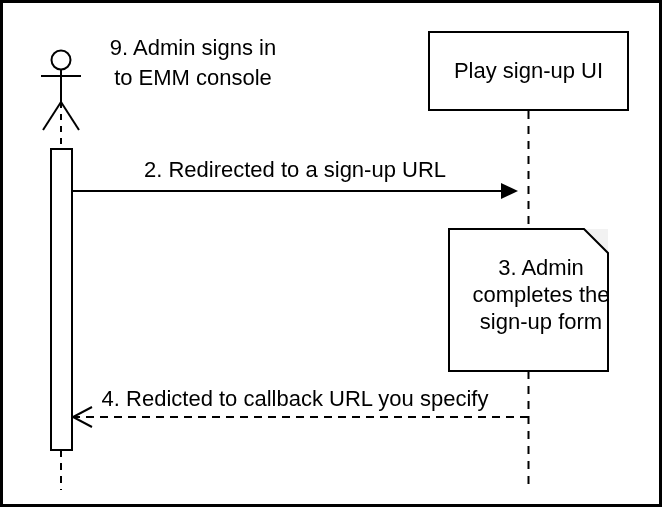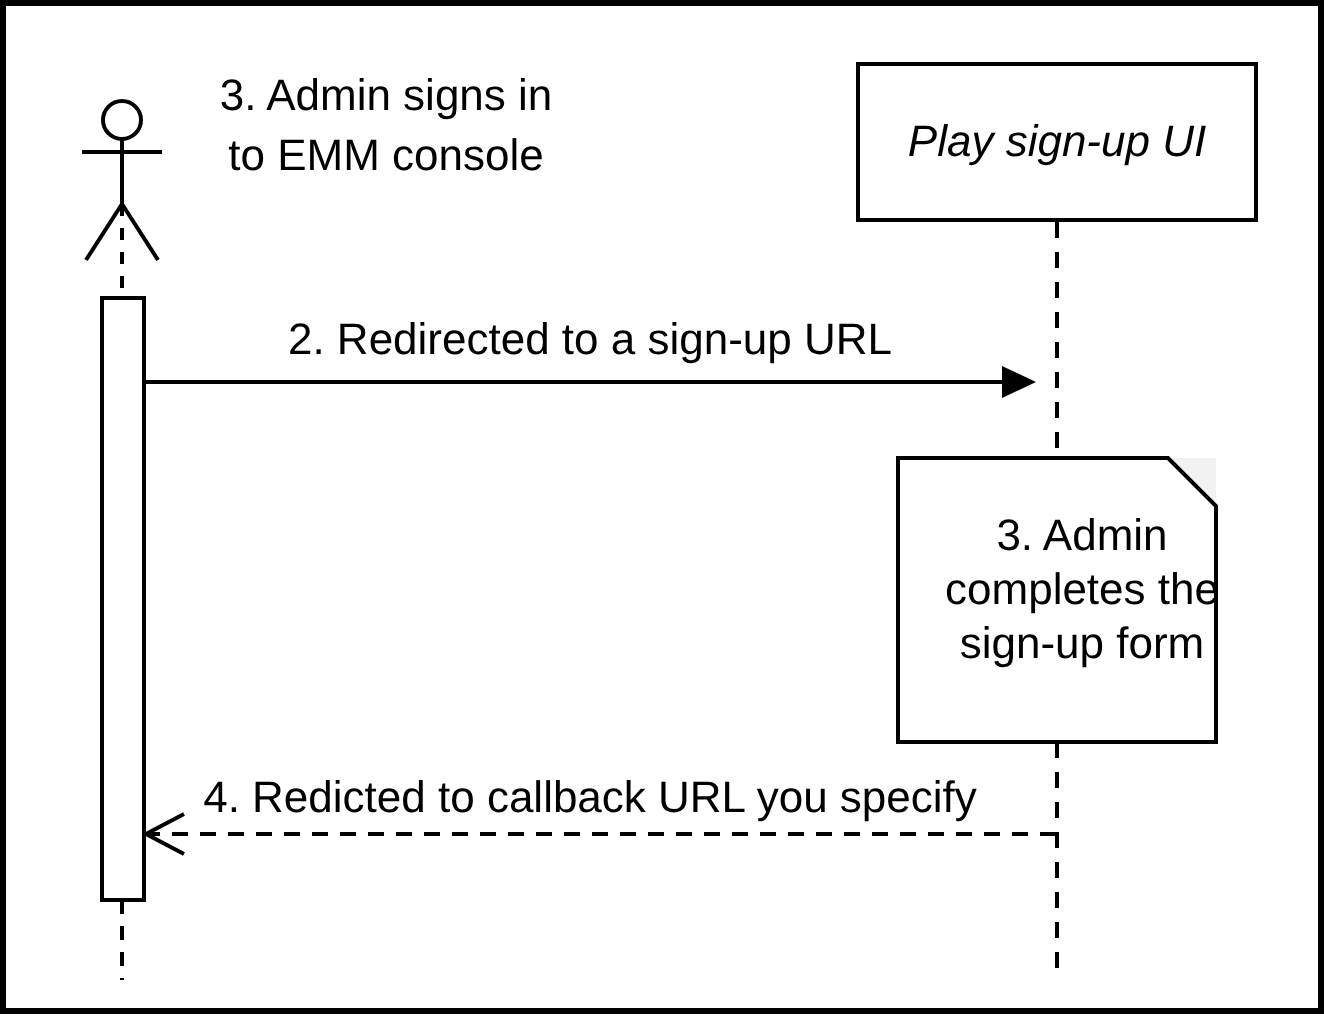--- a/index.html
+++ b/index.html
@@ -19,21 +19,20 @@
   }
   .label.actor-title{left:87px;top:33px;width:212px;line-height:30px;}
   .label.msg2{left:72px;top:157px;width:446px;}
   .label.msg4{left:72px;top:386px;width:446px;}
   .label.note-text{left:449px;top:254px;width:184px;line-height:27px;}
   .participant{
     position:absolute;left:428px;top:31px;width:201px;height:80px;
     box-sizing:border-box;border:2px solid #000;background:#fff;
     display:flex;align-items:center;justify-content:center;
     font-size:22px;
-    font-style:italic;
   }
 </style>
 </head>
 <body>
 
 <div class="frame"></div>
 
 <svg class="shapes" width="662" height="512" viewBox="0 0 662 512">
 
   <line x1="528.5" y1="111" x2="528.5" y2="229" stroke="#000" stroke-width="2" stroke-dasharray="8 7"></line>
@@ -55,21 +54,21 @@
   <line x1="72" y1="191" x2="503" y2="191" stroke="#000" stroke-width="2"></line>
   <polygon points="518,191 501,183 501,199" fill="#000"></polygon>
 
   <polygon points="584,229 608,229 608,253" fill="#f2f2f2" stroke="none"></polygon>
   <path d="M449,229 L584,229 L608,253 L608,371 L449,371 Z" fill="#ffffff" stroke="#000" stroke-width="2"></path>
 
   <line x1="528" y1="417" x2="74" y2="417" stroke="#000" stroke-width="2" stroke-dasharray="8 6"></line>
   <polyline points="92,407 73,417 92,427" fill="none" stroke="#000" stroke-width="2"></polyline>
 </svg>
 
-<div class="label actor-title">3. Admin signs in
+<div class="label actor-title">9. Admin signs in
 to EMM console</div>
 
 <div class="participant">
   <span>Play sign-up UI</span>
 </div>
 
 <div class="label msg2">2. Redirected to a sign-up URL</div>
 
 <div class="label note-text">3. Admin
 completes the

